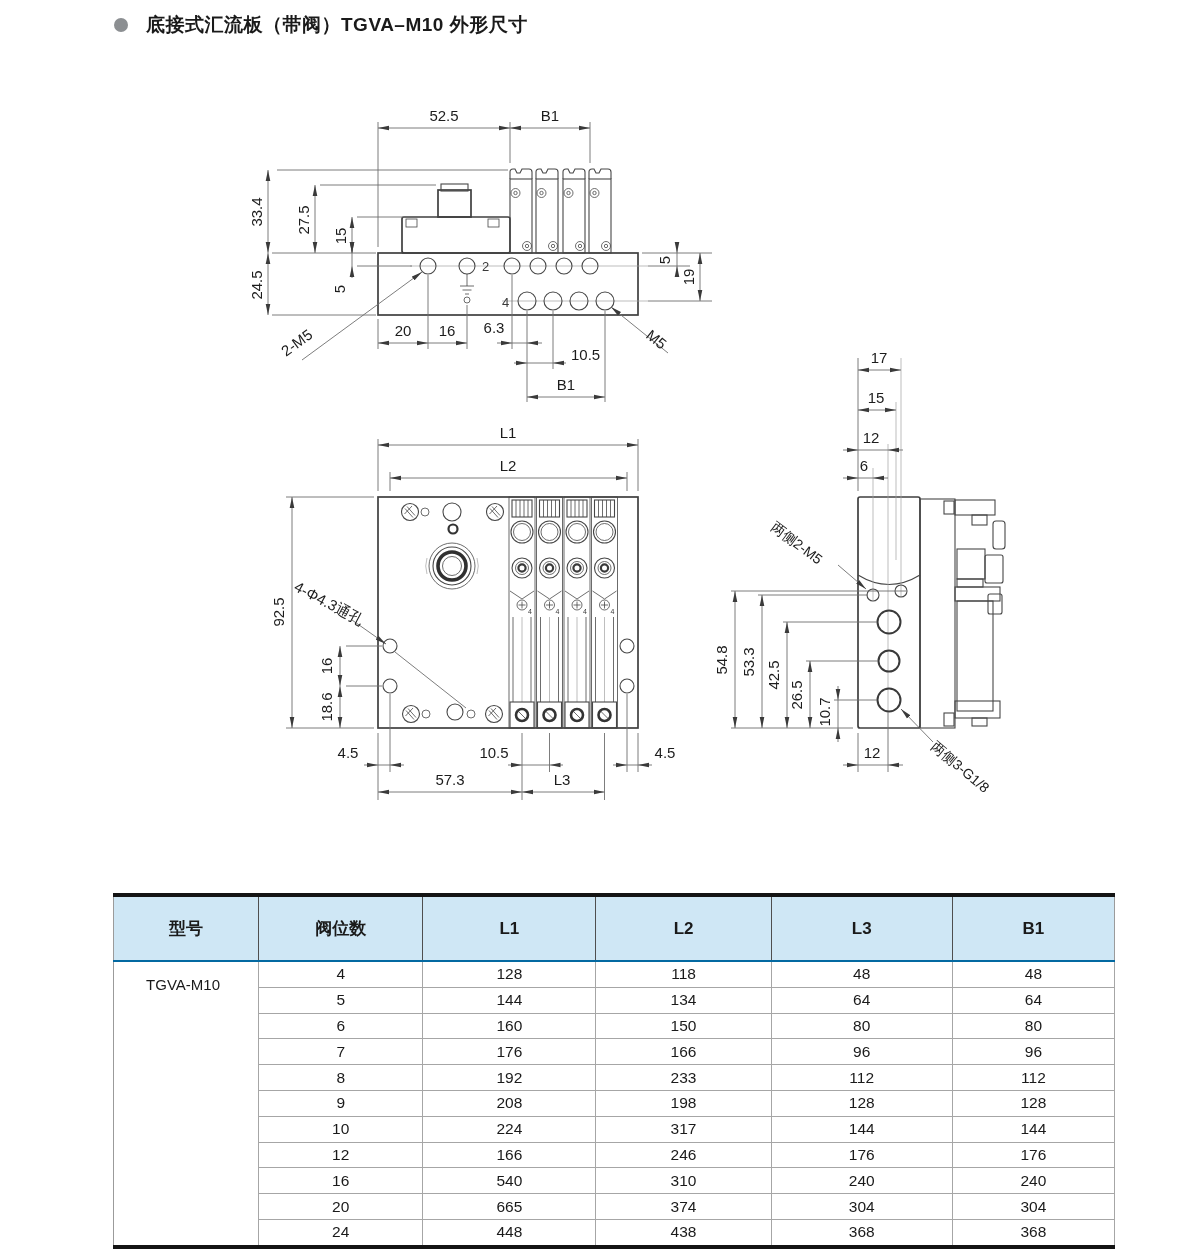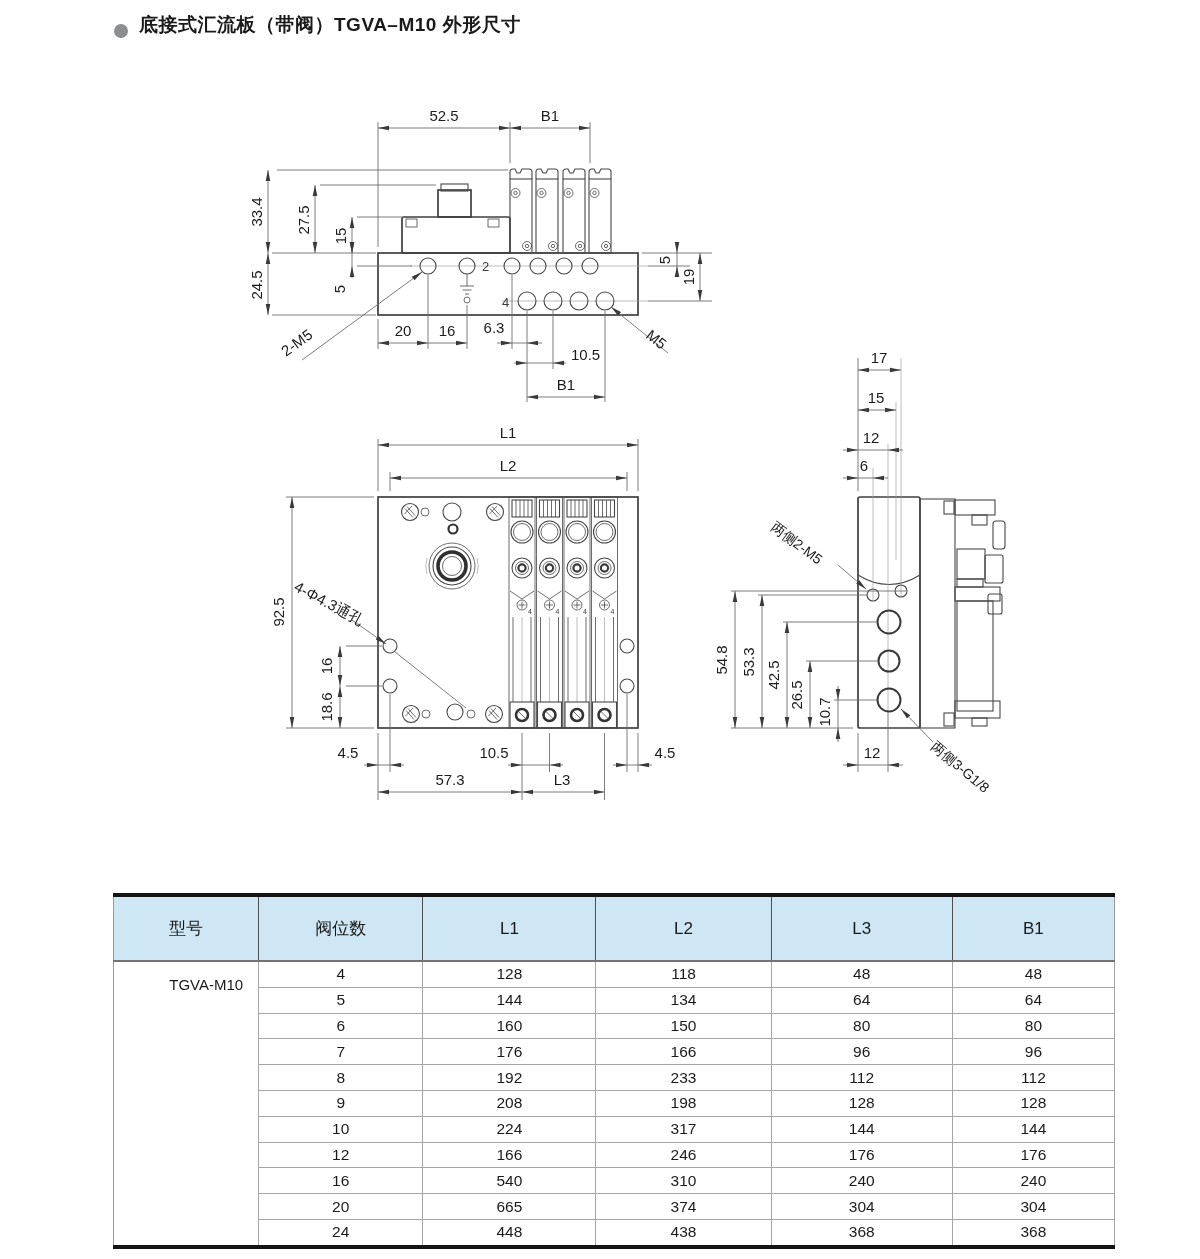--- a/index.html
+++ b/index.html
@@ -1,42 +1,42 @@
 <!DOCTYPE html>
 <html style="--hdrbg: #cfe7f5;"><head>
 <meta charset="utf-8">
 <style>
   html,body{margin:0;padding:0;background:#ffffff;}
   .page{position:relative;width:1200px;height:1259px;background:#fff;overflow:hidden;
         font-family:"Liberation Sans","DejaVu Sans",sans-serif;color:#1a1a1a;}
-  .doc-title{position:absolute;left:114px;top:12px;display:flex;align-items:flex-end;gap:11px;}
+  .doc-title{position:absolute;left:114px;top:12px;display:flex;align-items:center;gap:18px;}
   .doc-title .bullet{width:14px;height:14px;border-radius:50%;background:#8c8f92;display:inline-block;}
   .doc-title .ttl{font-size:19px;font-weight:700;letter-spacing:0.5px;}
   svg.drawings{position:absolute;left:0;top:0;}
   
   .o  {fill:none;stroke:#3f3f3f;stroke-width:1.7;}
   .o2 {fill:none;stroke:#474747;stroke-width:1.1;}
   .o3 {fill:none;stroke:#474747;stroke-width:0.8;}
   .d  {fill:none;stroke:#6e6e6e;stroke-width:0.9;}
   .c  {fill:none;stroke:#a2a2a2;stroke-width:0.7;}
   text.t {font-family:"Liberation Sans","DejaVu Sans",sans-serif;font-size:15px;fill:#1c1c1c;}
   text.tc {font-family:"Liberation Sans","DejaVu Sans",sans-serif;font-size:14px;fill:#1c1c1c;}
   text.tp {font-family:"Liberation Sans","DejaVu Sans",sans-serif;font-size:13px;fill:#3a3a3a;}
   text.tv {font-family:"Liberation Sans","DejaVu Sans",sans-serif;font-size:7px;fill:#3a3a3a;}
   .mid{text-anchor:middle;}
   
   .tablewrap{position:absolute;left:113px;top:893px;width:1002px;}
   table.spec{border-collapse:collapse;width:100%;table-layout:fixed;
              border-top:4px solid #141414;border-bottom:4px solid #141414;}
-  table.spec thead th{background:var(--hdrbg,#cfe7f5);height:61px;font-size:17px;font-weight:400;
-             border-left:1px solid #4f4f4f;border-bottom:2px solid #737373;text-align:center;}
+  table.spec thead th{background:var(--hdrbg,#cfe7f5);height:61px;font-size:17px;font-weight:700;
+             border-left:1px solid #4f4f4f;border-bottom:2px solid #0369a1;text-align:center;}
   table.spec thead th:first-child{border-left:1px solid #9b9b9b;}
   table.spec thead th:last-child{border-right:1px solid #9b9b9b;}
   table.spec td{border:1px solid #a6a6a6;height:24.8px;text-align:center;font-size:15.5px;padding:0;}
-  table.spec td.model-cell{vertical-align:top;text-align:right;padding:14px 15px 0 9px;font-size:15px;
+  table.spec td.model-cell{vertical-align:top;text-align:center;padding:14px 15px 0 9px;font-size:15px;
              border-left:1px solid #9b9b9b;border-bottom:none;}
   col.c1{width:14.5%;} col.c2{width:16.4%;} col.c3{width:17.3%;} col.c4{width:17.5%;}
   col.c5{width:18.1%;} col.c6{width:16.2%;}
 </style>
 </head>
 <body>
 
 <div class="page">
 
   <div class="doc-title">

